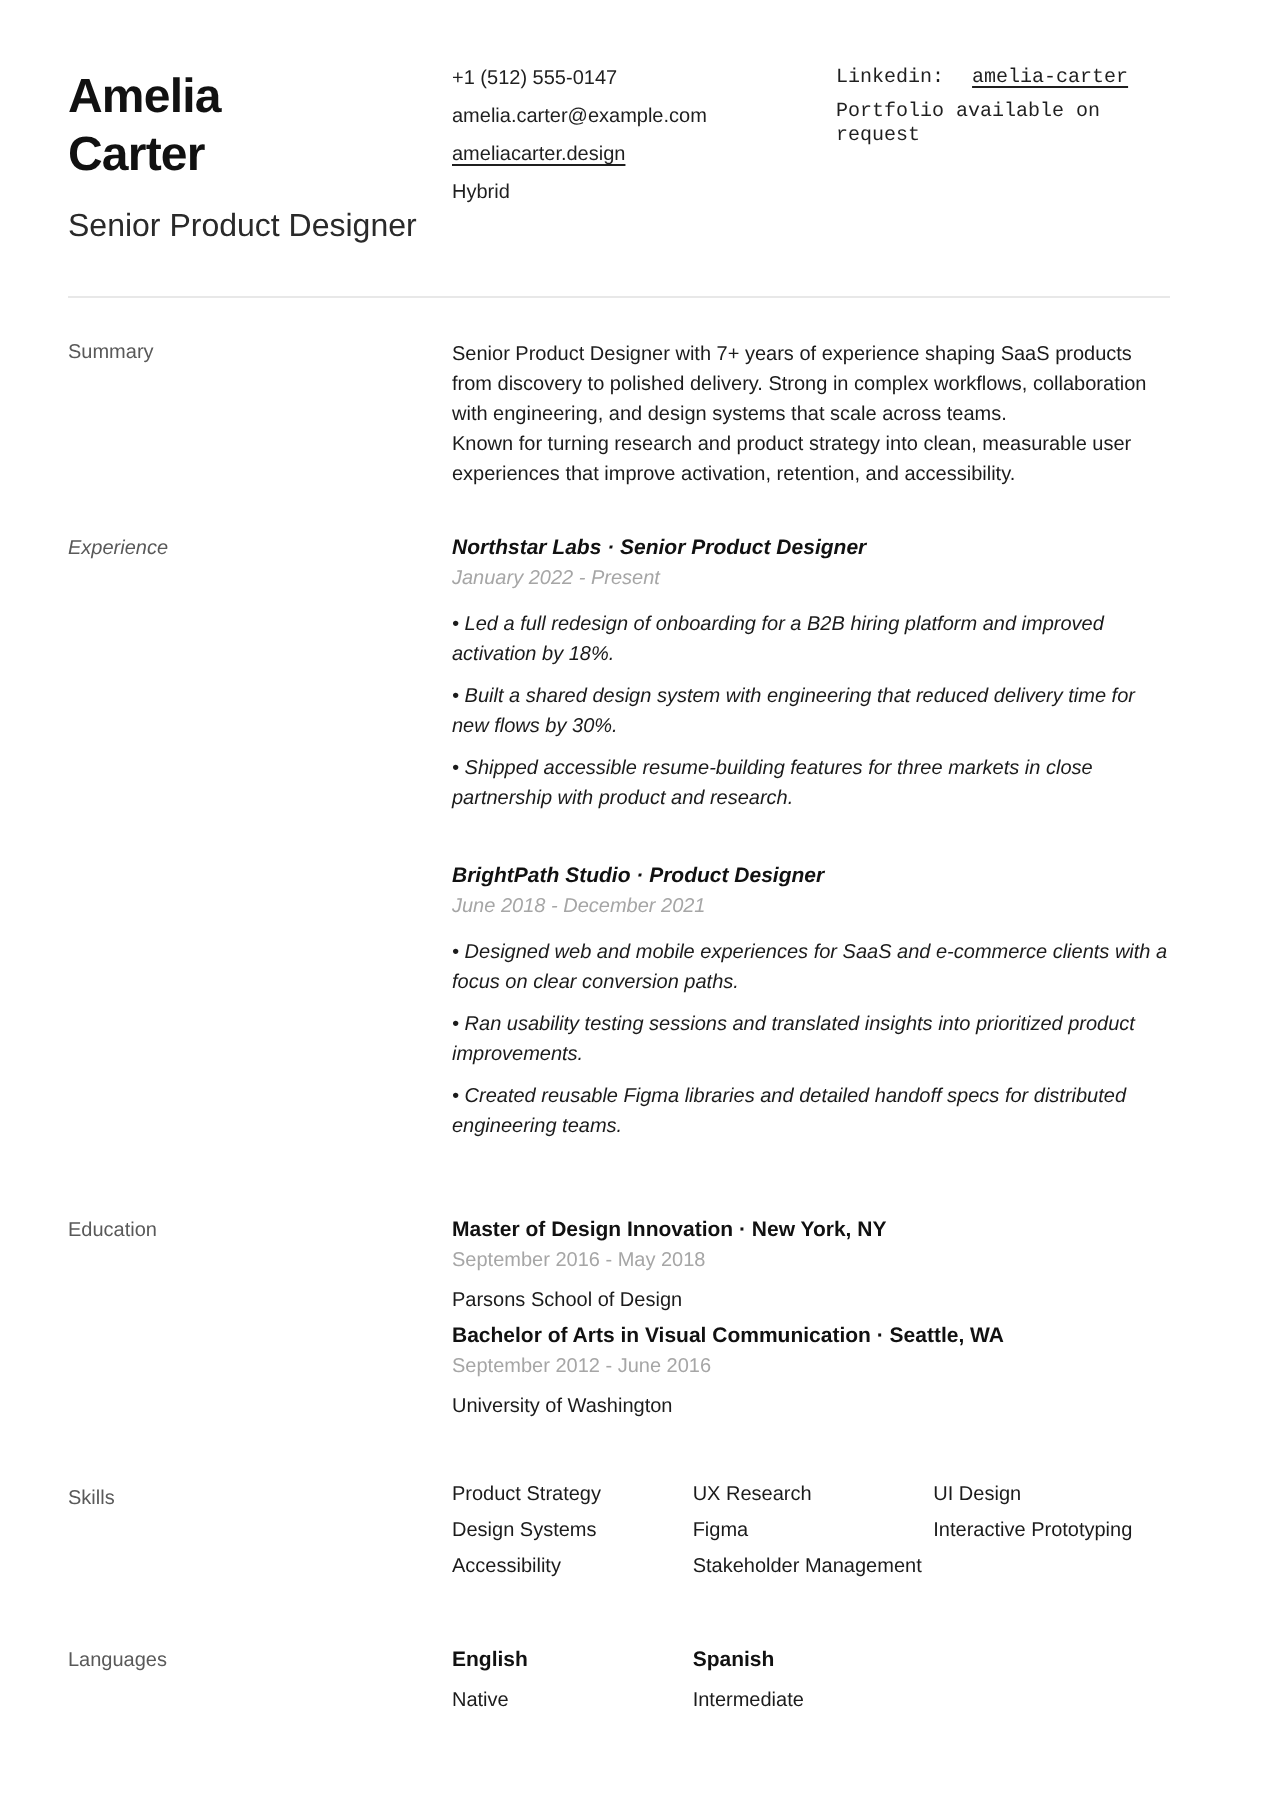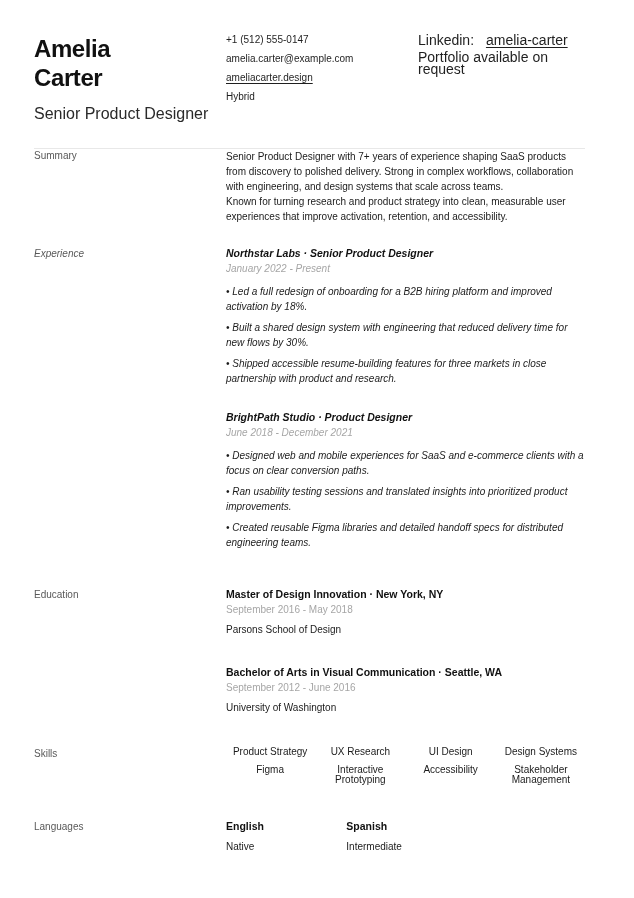--- a/index.html
+++ b/index.html
@@ -42,21 +42,21 @@
     font-size:16px;
     color:#2a2a2a;
   }
   .contact-col .c-row{
     font-size:10px;
     line-height:12px;
     margin-bottom:7px;
     color:#1f1f1f;
   }
   .contact-col .c-row.gap-before{margin-top:3px;}
-  .links-col{font-size:14px;line-height:12px;color:#1f1f1f;}
+  .links-col{font-size:10px;line-height:12px;color:#1f1f1f;font-family:Liberation Mono, monospace;}
   .links-col .c-row{margin-bottom:5px;}
   a.inline-link{
     color:#1f1f1f;
     text-decoration:underline;
     text-underline-offset:2px;
     cursor:pointer;
   }
   .linkedin-label{margin-right:8px;}
   .divider{
     border:none;
@@ -68,21 +68,21 @@
     display:grid;
     grid-template-columns:192px 1fr;
     align-items:start;
   }
   .section-label{
     font-size:10px;
     color:var(--label);
     font-weight:400;
     padding-top:1px;
   }
-  .sec-summary{}
+  .sec-summary{margin-top:21px;}
   .sec-experience{margin-top:23px;font-style:italic;}
   .sec-education{margin-top:32px;}
   .sec-skills{margin-top:34px;}
   .sec-languages{margin-top:35px;}
   .body-text{
     font-size:10px;
     line-height:15px;
     hyphens:auto;
     -webkit-hyphens:auto;
   }
@@ -101,31 +101,30 @@
     margin-bottom:10px;
   }
   .bullet{
     font-size:10px;
     line-height:15px;
     margin-bottom:6px;
     hyphens:auto;
     -webkit-hyphens:auto;
   }
   .bullet::before{content:"• ";}
-  .edu-entry{margin-bottom:31px;}
+  .edu-entry{margin-bottom:6px;}
   .edu-entry:last-child{margin-bottom:0;}
   .edu-dates{margin-bottom:9px;}
   .school{font-size:10px;}
   
   .skills-grid{
     display:grid;
-    grid-template-columns:repeat(4,1fr);
+    grid-template-columns:repeat(3,1fr);
     row-gap:8px;
     column-gap:2px;
-    text-align:center;
   }
   .skill-item{font-size:10px;line-height:10px;}
   
   .langs-grid{
     display:grid;
     grid-template-columns:repeat(3,1fr);
     column-gap:2px;
   }
   .lang-name{
     font-size:10.5px;

